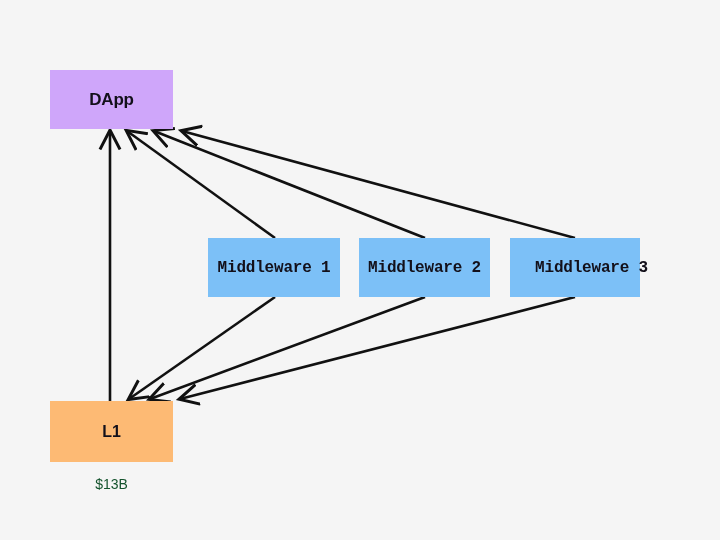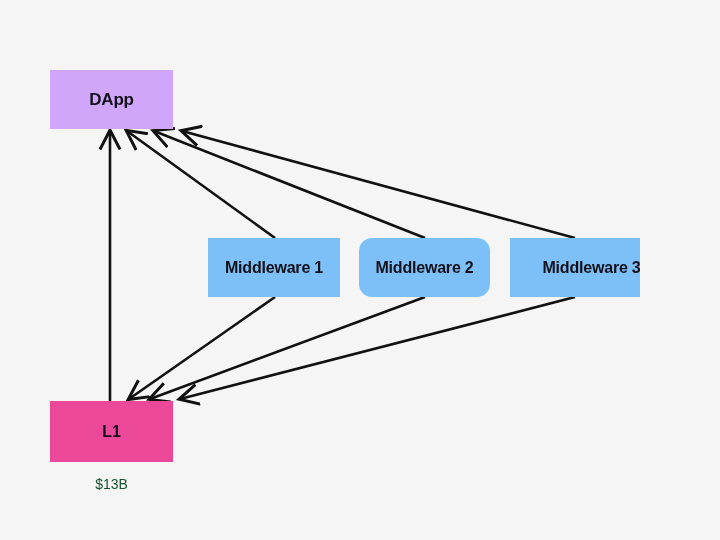--- a/index.html
+++ b/index.html
@@ -57,23 +57,24 @@
     width: 123px;
     height: 61px;
     background: #fbc581;
     font-size: 16px;
   }
   .node-middleware {
     top: 234px;
     height: 59px;
     background: #7cc0f7;
     font-size: 16px;
+    font-family: Liberation Mono, monospace;
   }
   #node-mw1 { left: 208px; width: 132px; }
-  #node-mw2 { left: 359px; width: 131px; border-radius: 13px; }
+  #node-mw2 { left: 359px; width: 131px; }
   #node-mw3 { left: 510px; width: 130px; }
   #l1-caption {
     position: absolute;
     left: 50px;
     top: 472px;
     width: 123px;
     text-align: center;
     font-size: 14px;
     color: #14532d;
     z-index: 2;
@@ -110,19 +111,19 @@
   </div>
 
   <div class="node node-middleware" id="node-mw2" style="background: rgb(124, 192, 247);">
     <span class="node-label">Middleware 2</span>
   </div>
 
   <div class="node node-middleware" id="node-mw3" style="background: rgb(124, 192, 247); padding-left: 33px;">
     <span class="node-label">Middleware 3</span>
   </div>
 
-  <div class="node" id="node-l1" style="background: #ec4899;">
+  <div class="node" id="node-l1" style="background: #fdba74;">
     <span class="node-label">L1</span>
   </div>
 
   <div id="l1-caption">$13B</div>
 
 </div>
 
 </body></html>

